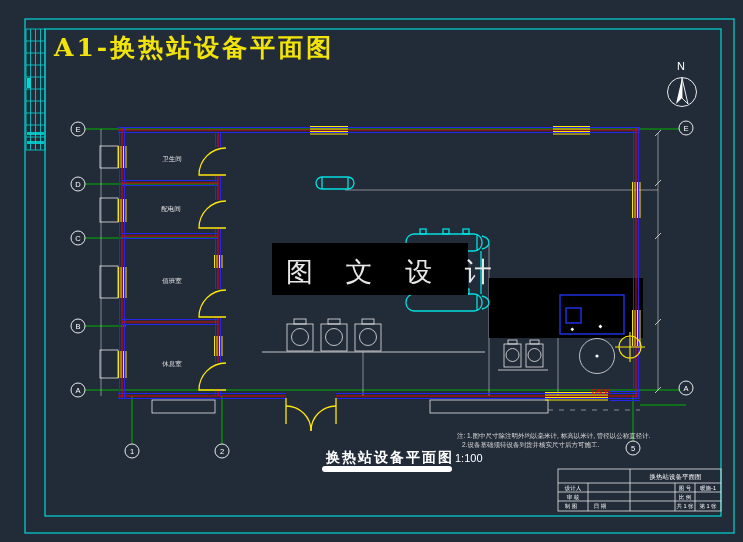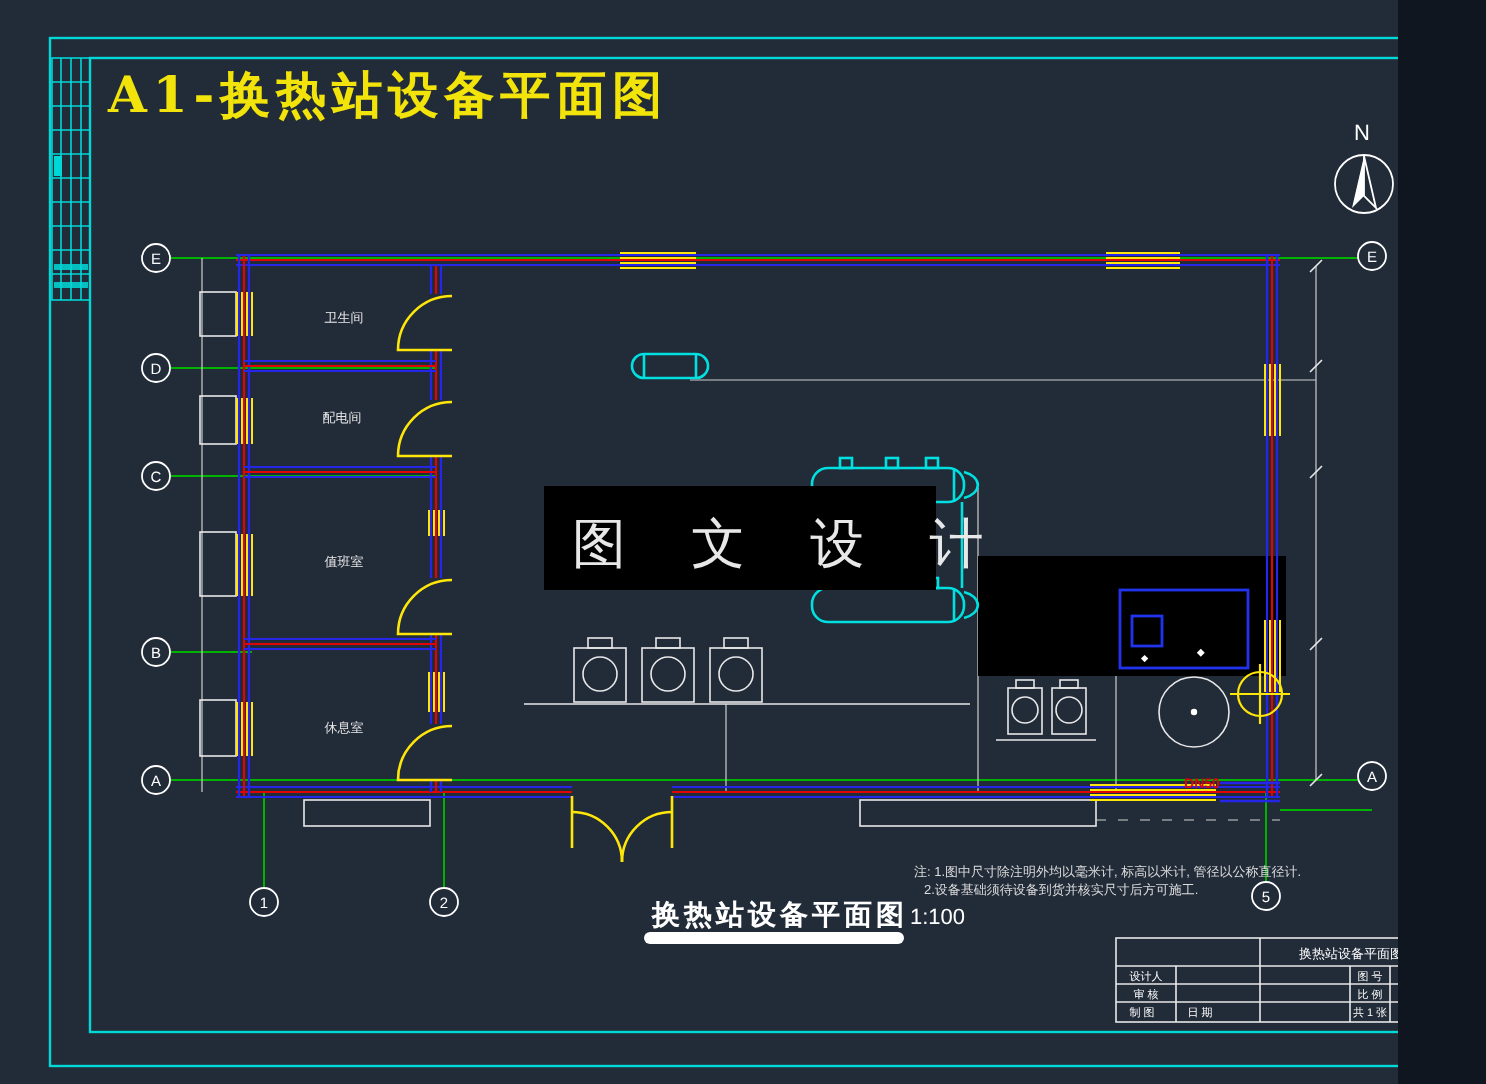--- a/index.html
+++ b/index.html
@@ -1,17 +1,17 @@
 <!DOCTYPE html>
 <html><head>
 <meta charset="utf-8">
 <style>
   html,body{margin:0;padding:0;background:#10161f;}
-  .canvas{position:relative;width:683px;height:542px;background:#222b38;overflow:hidden;
-          font-family:"Liberation Sans",sans-serif;padding-left:16px;}
+  .canvas{position:relative;width:743px;height:542px;background:#222b38;overflow:hidden;
+          font-family:"Liberation Sans",sans-serif;}
   svg{position:absolute;left:0;top:0;}
   svg text{font-family:"Liberation Sans",sans-serif;}
   .t-main{font-family:"DejaVu Serif",serif;font-weight:bold;fill:#f2e40a;font-size:25px;letter-spacing:3px;}
   .t-wm{font-family:"DejaVu Serif",serif;fill:#e8e8e8;font-size:27px;letter-spacing:12px;}
   .t-room{fill:#e8e8e8;font-size:6.5px;}
   .t-bubble{fill:#ffffff;font-size:7.5px;}
   .t-n{fill:#ffffff;font-size:11px;}
   .t-cap{fill:#ffffff;font-size:14px;font-weight:bold;letter-spacing:2px;}
   .t-scale{fill:#ffffff;font-size:11px;}
   .t-note{fill:#dcdcdc;font-size:6.5px;}

